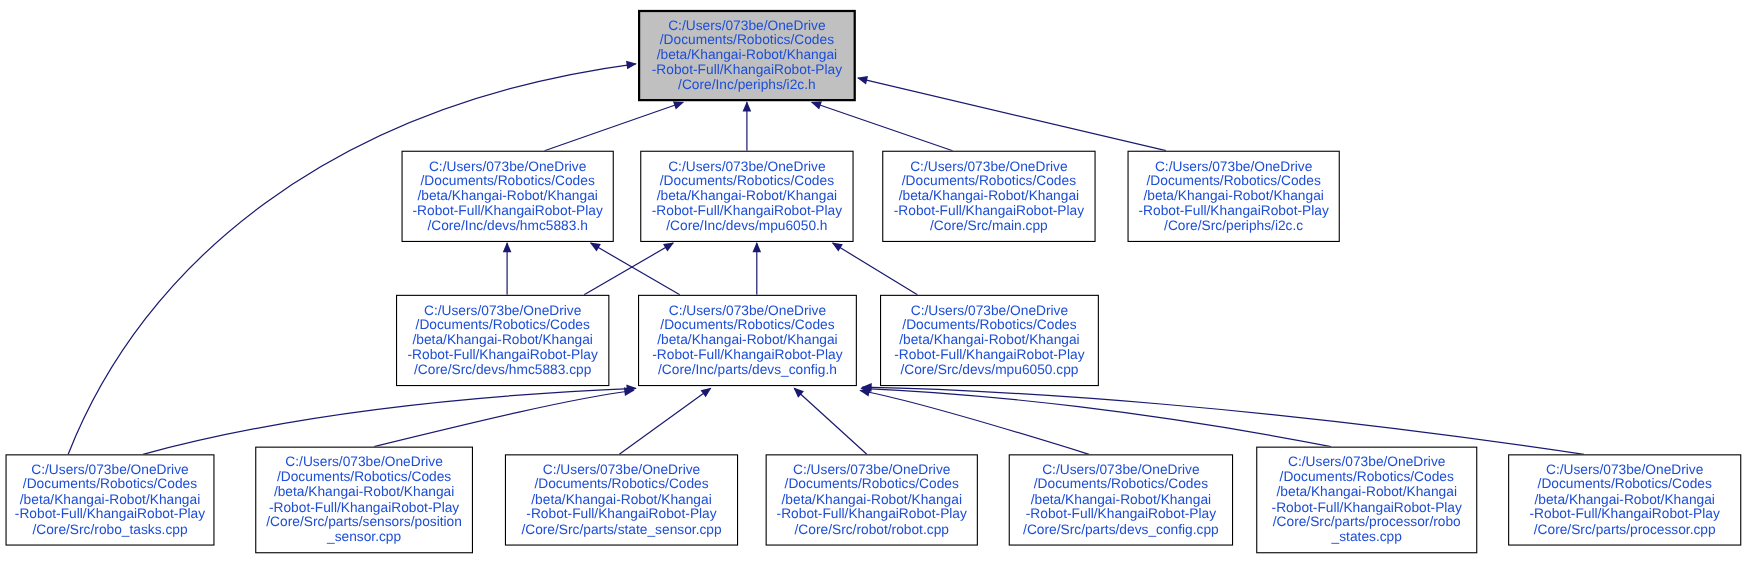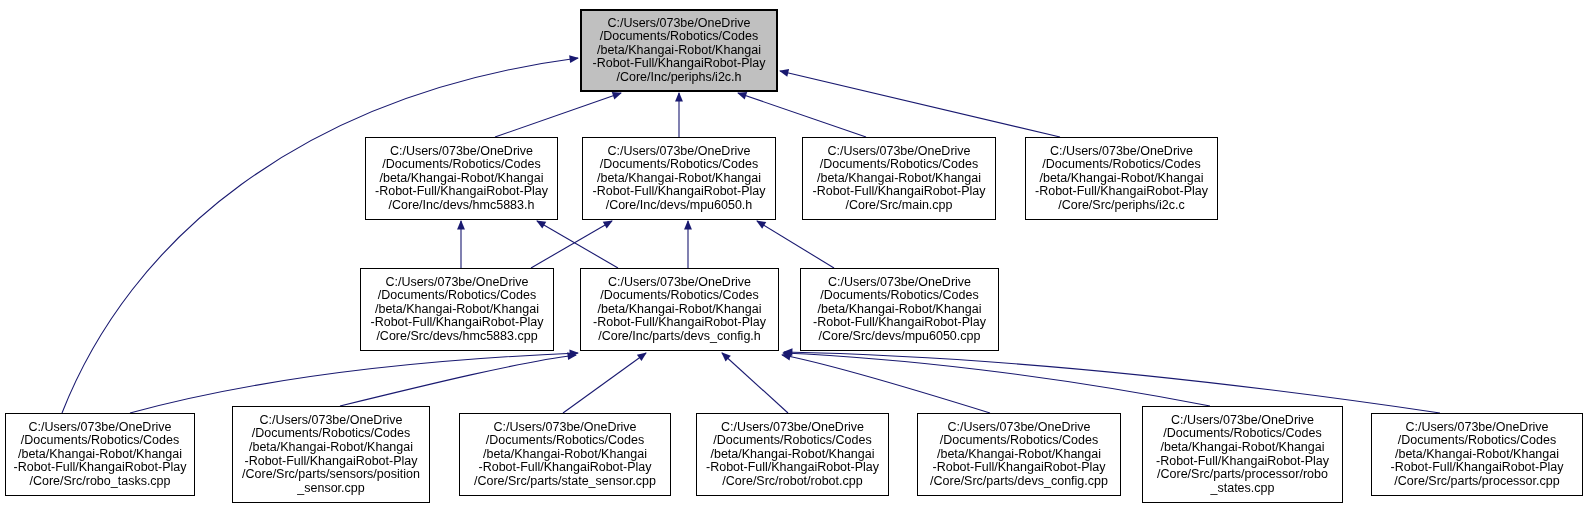--- a/index.html
+++ b/index.html
@@ -10,21 +10,21 @@
     background: #ffffff;
     font-family: "Liberation Sans", sans-serif;
     overflow: hidden;
   }
   #edge-layer { position: absolute; left: 0; top: 0; }
   .node {
     position: absolute;
     box-sizing: border-box;
     border: 1px solid #000000;
     background: #ffffff;
-    color: #000000;
+    color: #1d4ed8;
     font-size: 12.5px;
     line-height: 13.6px;
     display: flex;
     align-items: center;
     justify-content: center;
     text-align: center;
     white-space: pre-line;
     cursor: pointer;
   }
   .node.hl {

